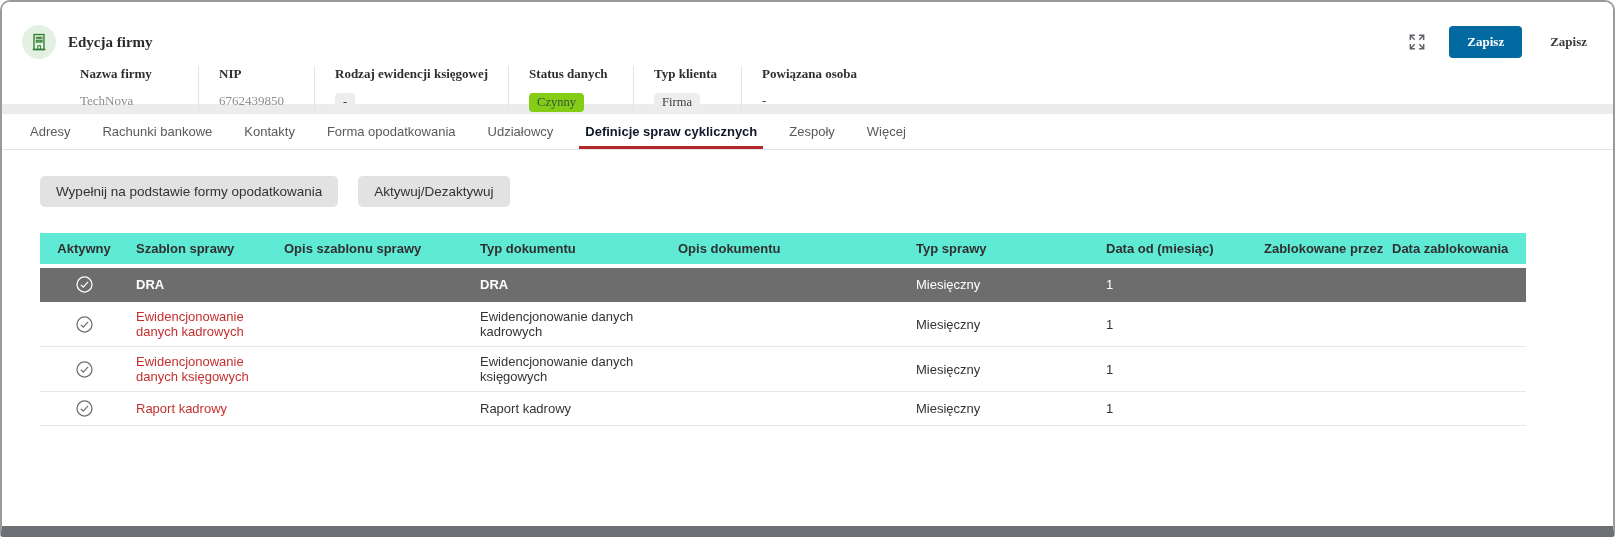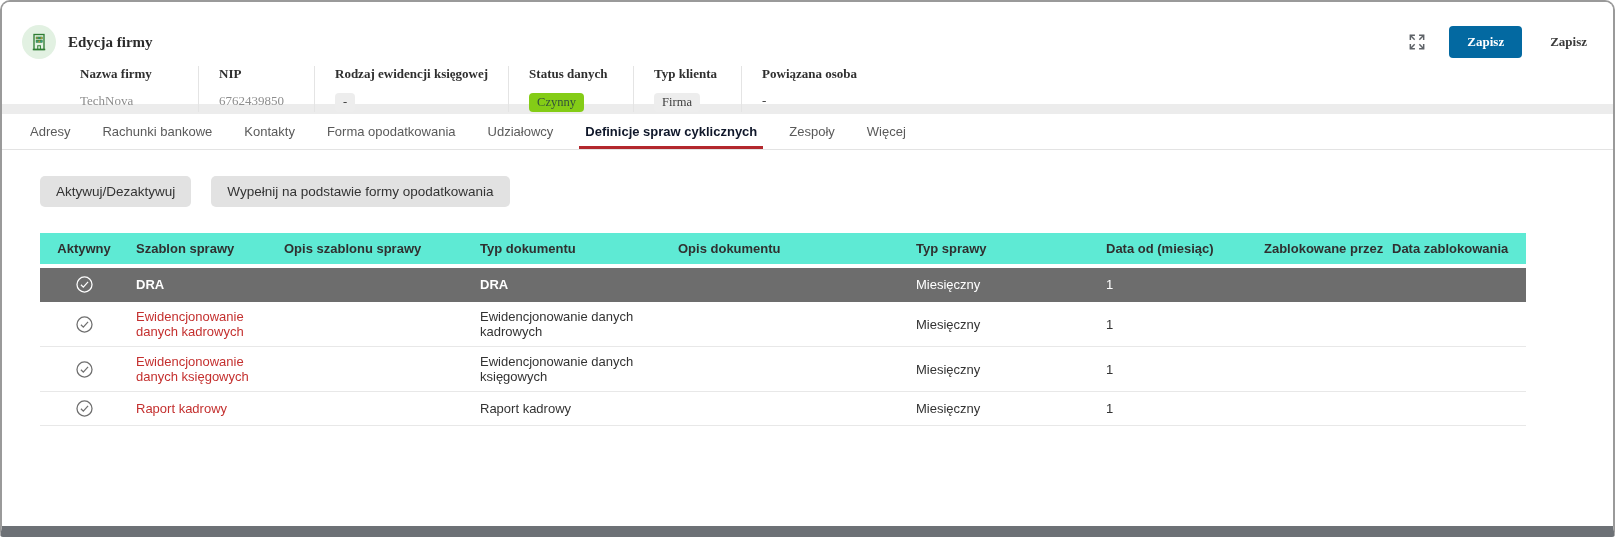--- a/index.html
+++ b/index.html
@@ -125,22 +125,22 @@
     <div class="tab">Kontakty</div>
     <div class="tab">Forma opodatkowania</div>
     <div class="tab">Udziałowcy</div>
     <div class="tab active">Definicje spraw cyklicznych</div>
     <div class="tab">Zespoły</div>
     <div class="tab">Więcej</div>
   </div>
 
   <div class="content">
     <div class="toolbar">
+      <button class="gbtn">Wypełnij na podstawie formy opodatkowania</button>
       <button class="gbtn">Aktywuj/Dezaktywuj</button>
-      <button class="gbtn">Wypełnij na podstawie formy opodatkowania</button>
     </div>
 
     <table>
       <colgroup>
         <col style="width:88px">
           <col style="width:148px">
           <col style="width:196px">
           <col style="width:198px">
         <col style="width:238px">
           <col style="width:190px">

